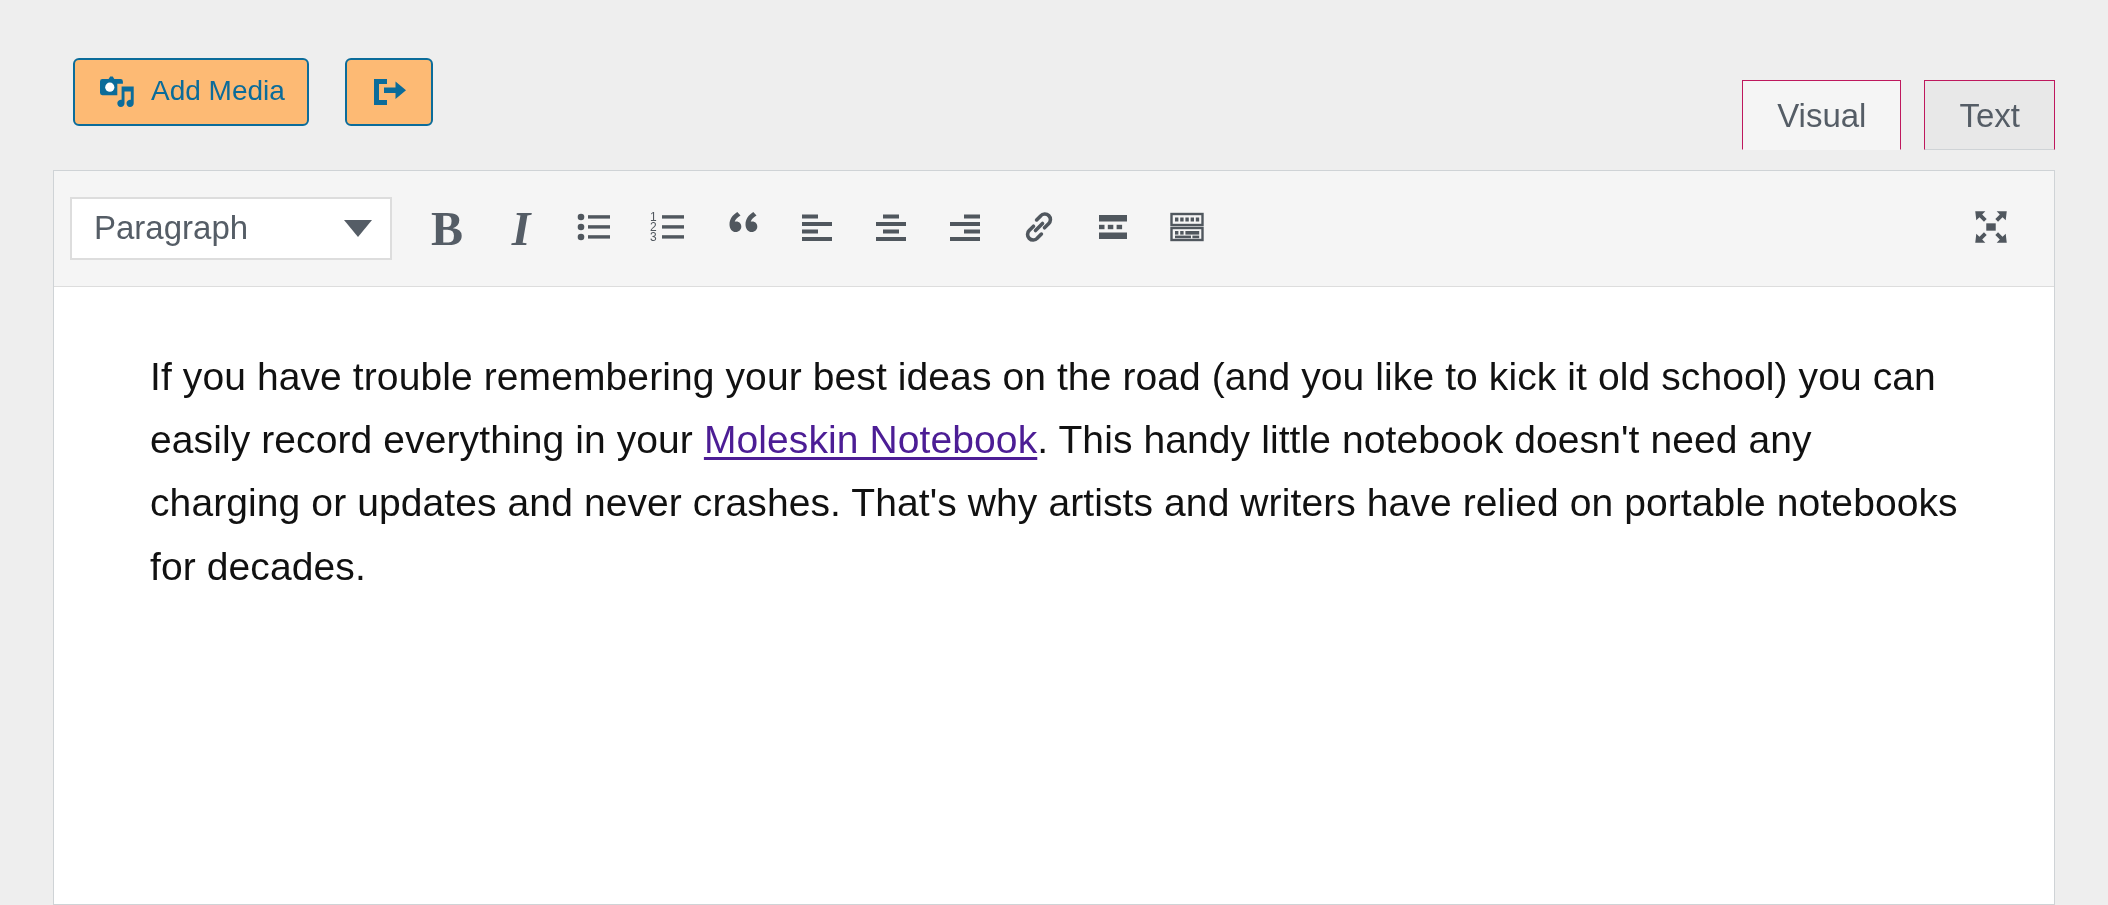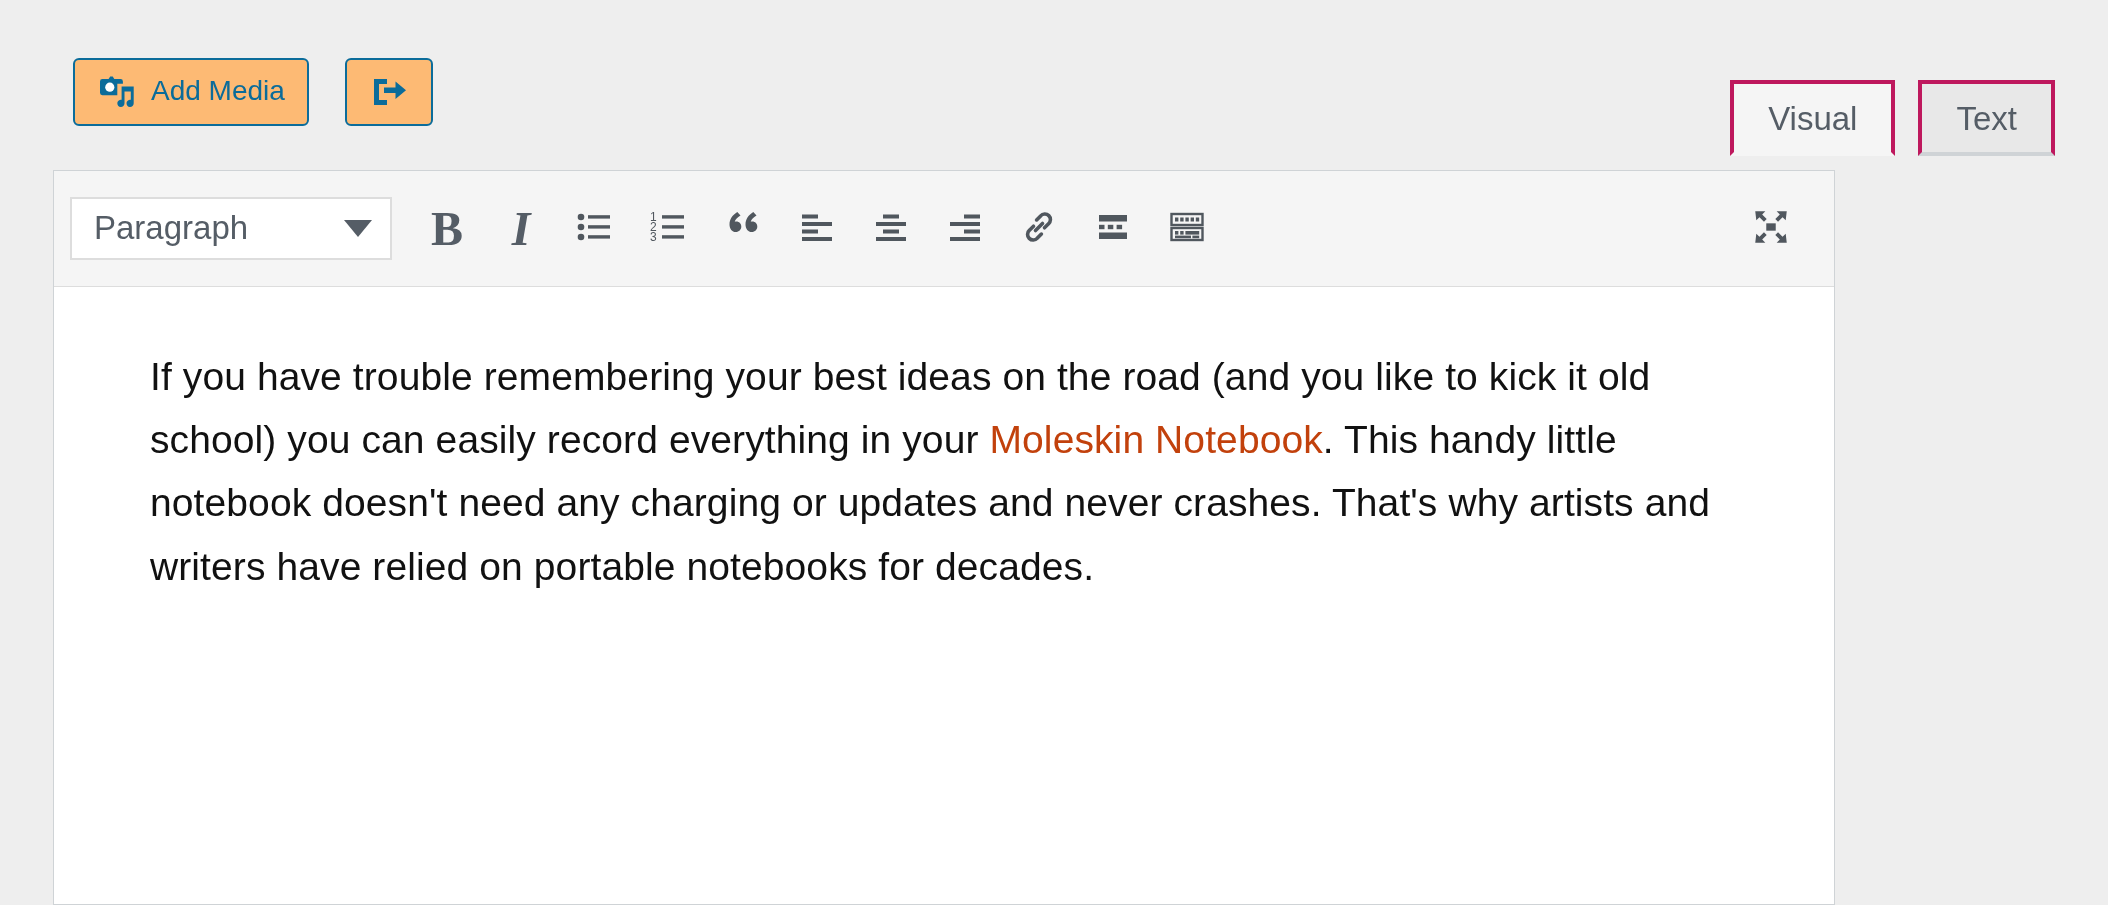--- a/index.html
+++ b/index.html
@@ -51,41 +51,41 @@
     right: 53px;
     top: 80px;
     display: flex;
     align-items: flex-end;
     z-index: 5;
   }
   .ed-tab {
     font-size: 33px;
     color: #555d66;
     padding: 14px 34px 13px 34px;
-    border: 4px solid #be185d;
+    border: 1px solid #be185d;
     background: #e8e8e8;
     border-bottom-color: #cfd3d6;
     cursor: pointer;
     line-height: 1.25;
     position: relative;
   }
   .ed-tab + .ed-tab { margin-left: 23px; }
   .ed-tab.active {
     background: #f5f5f5;
     border-bottom-color: #f5f5f5;
     color: #555d66;
     z-index: 6;
   }
 
   
   .editor-wrap {
     position: absolute;
     left: 53px;
     top: 170px;
-    width: 1782px;
+    width: 2002px;
     height: 735px;
     background: #ffffff;
     border: 1px solid #cfd3d6;
     box-sizing: border-box;
   }
   .toolbar {
     height: 116px;
     background: #f5f5f5;
     border-bottom: 1px solid #dddddd;
     box-sizing: border-box;
@@ -153,21 +153,22 @@
     box-sizing: border-box;
   }
   .content p {
     margin: 0;
     font-size: 39px;
     line-height: 1.62;
     color: #111111;
     letter-spacing: 0.1px;
   }
   .content a {
-    color: #c2410c;
+    color: #4c1d95;
+    text-decoration: underline;
     text-underline-offset: 4px;
     cursor: pointer;
   }
 </style>
 </head>
 <body>
 
 <div id="page">
 
   <div class="media-buttons">

